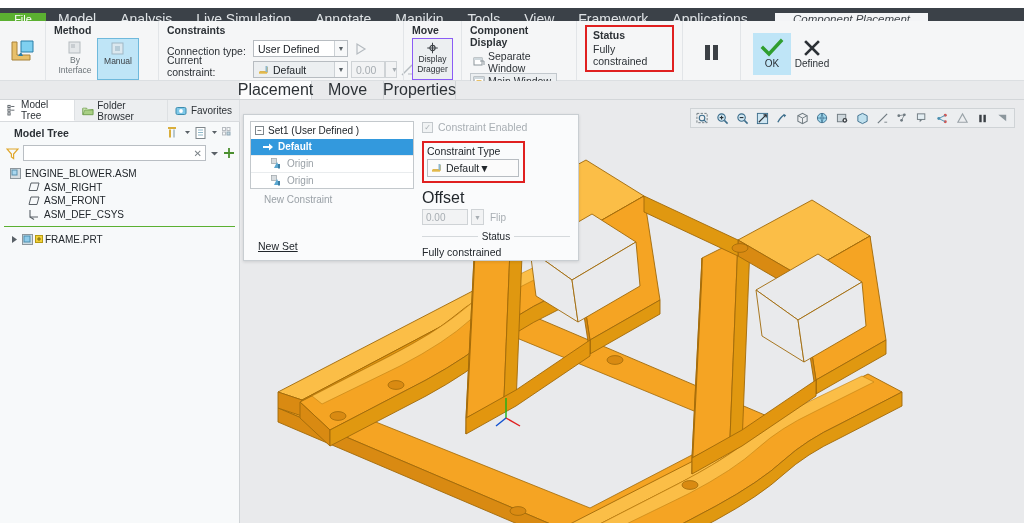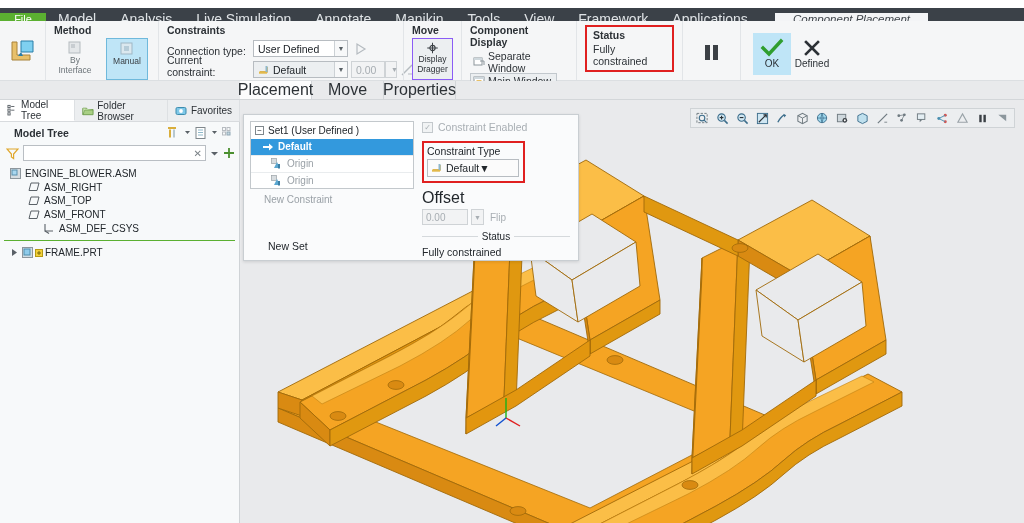--- a/index.html
+++ b/index.html
@@ -154,21 +154,21 @@
     background: #fafbfc; border: 1px solid #c9ced2;
     box-shadow: 0 1px 3px rgba(0,0,0,0.12);
     display: flex;
   }
   .pl-left { width: 174px; padding: 6px 4px 4px 6px; position: relative; }
   .setbox { border: 1px solid #c3c8cc; background: #ffffff; height: 68px; }
   .setrow { display: flex; align-items: center; height: 16.5px; font-size: 10px; color: #22272c; padding-left: 4px; }
   .setrow.sel { background: #3399dd; color: #ffffff; font-weight: bold; }
   .setrow.dim { color: #9aa1a7; border-top: 1px solid #e9ecee; }
   .newconstraint { font-size: 10px; color: #9aa1a7; padding: 5px 0 0 14px; }
-  .newset { font-size: 10.5px; color: #22272c; position: absolute; left: 24px; bottom: 8px; }
+  .newset { font-size: 10.5px; color: #22272c; position: absolute; left: 14px; bottom: 8px; text-decoration: underline; }
 
   .pl-right { flex: 1; padding: 6px 8px 4px 4px; position: relative; }
   .chkline { display: flex; align-items: center; gap: 5px; font-size: 10.5px; color: #a8aeb3; }
   .chkbox {
     width: 11px; height: 11px; border: 1px solid #c3c8cc; background: #f1f3f4;
     display: flex; align-items: center; justify-content: center;
     font-size: 8px; color: #a8aeb3;
   }
   .ct-wrap { border: 2px solid #e02020; margin-top: 8px; padding: 2px 4px 4px 3px; display: inline-block; }
   .ct-label { font-size: 10.5px; color: #22272c; }
@@ -233,21 +233,21 @@
     <div class="ribbon-bigicon">
       <svg width="30" height="30" viewBox="0 0 30 30">
         <path d="M4 6 L4 24 L22 24 L22 19 L9 19 L9 6 Z" fill="#e8c06a" stroke="#a8823a" stroke-width="1"></path>
         <path d="M13 5 L25 5 L25 16 L13 16 Z" fill="#7fd0f0" stroke="#2a7ea8" stroke-width="1"></path>
         <path d="M13 16 L10 20 L15 20 Z" fill="#2a7ea8"></path>
       </svg>
     </div>
 
     <div class="grp" style="width:112px;">
       <div class="grp-title">Method</div>
-      <div class="grp-body" style="gap:10px;">
+      <div class="grp-body" style="gap:1px;">
         <div class="btn-big">
           <svg width="16" height="16" viewBox="0 0 16 16">
             <rect x="2" y="2" width="11" height="11" fill="#e4e7e9" stroke="#b5bbc0"></rect>
             <rect x="4" y="4" width="4" height="4" fill="#c8cdd1"></rect>
           </svg>
           <span class="lbl2">By</span>
           <span class="lbl2">Interface</span>
         </div>
         <div class="btn-big sel">
           <svg width="16" height="16" viewBox="0 0 16 16">
@@ -665,35 +665,29 @@
         <span>ENGINE_BLOWER.ASM</span>
       </div>
 
       <div class="trow" style="padding-left:28px;">
         <svg width="12" height="10" viewBox="0 0 12 10" style="margin-right:4px;">
           <polygon points="3,1 11,1 9,8.5 1,8.5" fill="none" stroke="#5a6167" stroke-width="1"></polygon>
         </svg>
         <span>ASM_RIGHT</span>
       </div>
 
+
       <div class="trow" style="padding-left:28px;">
         <svg width="12" height="10" viewBox="0 0 12 10" style="margin-right:4px;">
           <polygon points="3,1 11,1 9,8.5 1,8.5" fill="none" stroke="#5a6167" stroke-width="1"></polygon>
         </svg>
-        <span>ASM_TOP</span>
+        <span>ASM_FRONT</span>
       </div>
 
       <div class="trow" style="padding-left:28px;">
-        <svg width="12" height="10" viewBox="0 0 12 10" style="margin-right:4px;">
-          <polygon points="3,1 11,1 9,8.5 1,8.5" fill="none" stroke="#5a6167" stroke-width="1"></polygon>
-        </svg>
-        <span>ASM_FRONT</span>
-      </div>
-
-      <div class="trow" style="padding-left:43px;">
         <svg width="12" height="11" viewBox="0 0 12 11" style="margin-right:4px;">
           <path d="M2 1 L2 8 L10 8" fill="none" stroke="#5a6167" stroke-width="1.1"></path>
           <line x1="2" y1="8" x2="6" y2="10.5" stroke="#5a6167" stroke-width="1.1"></line>
         </svg>
         <span>ASM_DEF_CSYS</span>
       </div>
 
       <div class="grn-sep"></div>
 
       <div class="trow" style="padding-left:10px;">

